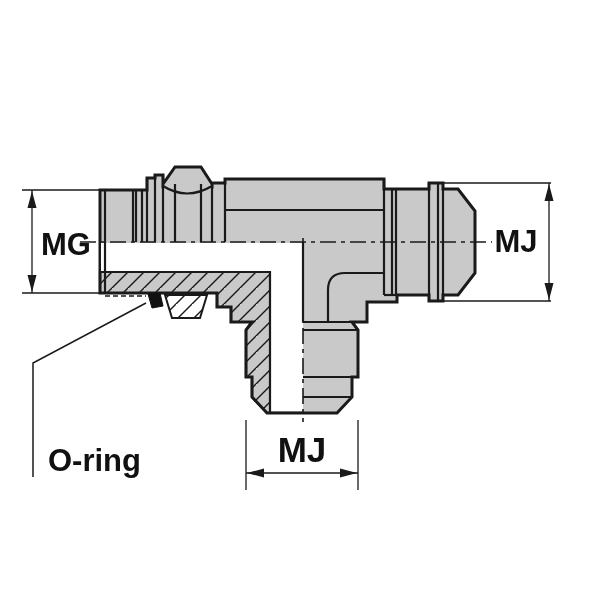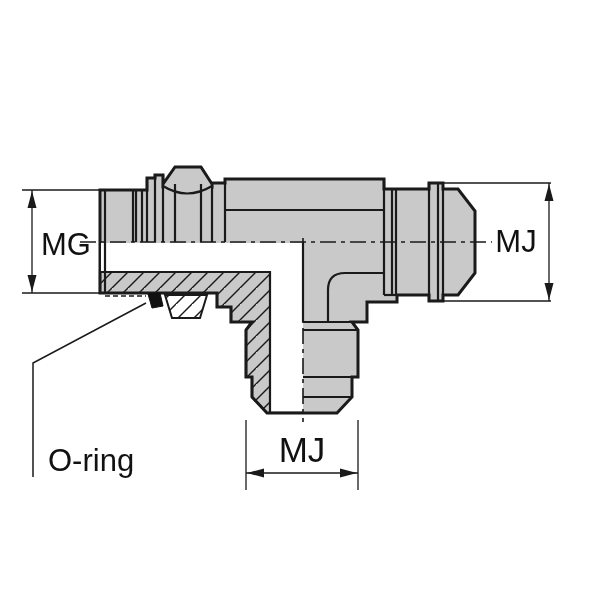--- a/index.html
+++ b/index.html
@@ -1,17 +1,17 @@
 <!DOCTYPE html>
 <html><head>
 <meta charset="utf-8">
 <style>
   html,body{margin:0;padding:0;background:#ffffff;}
   .stage{width:600px;height:600px;position:relative;background:#fff;overflow:hidden;
-         font-family:"Liberation Sans", sans-serif;}
+         font-family:"Liberation Sans", sans-serif;font-weight:bold;}
   svg text{font-family:"Liberation Sans", sans-serif; fill:#111111;}
   .lbl{font-size:31px;}
   .lbl-big{font-size:35px;}
 </style>
 </head>
 <body>
 
 <div class="stage">
 <svg width="600" height="600" viewBox="0 0 600 600">
 

